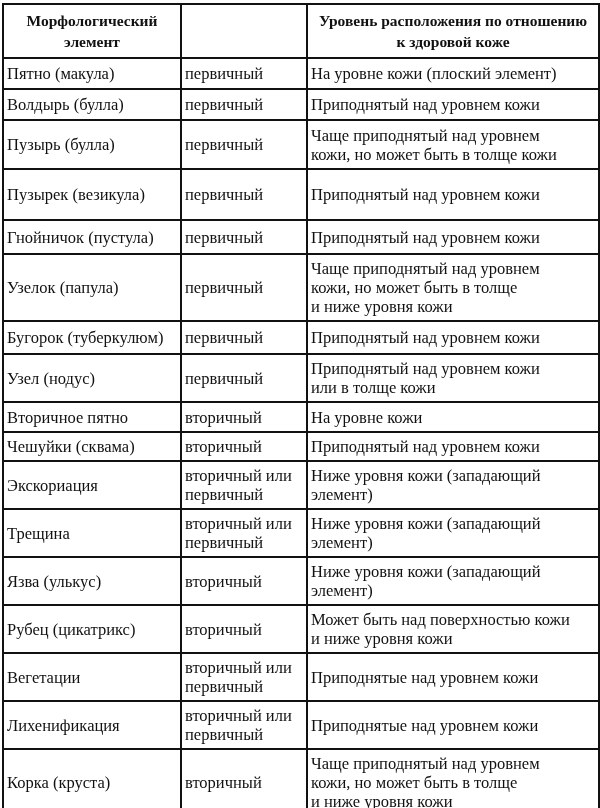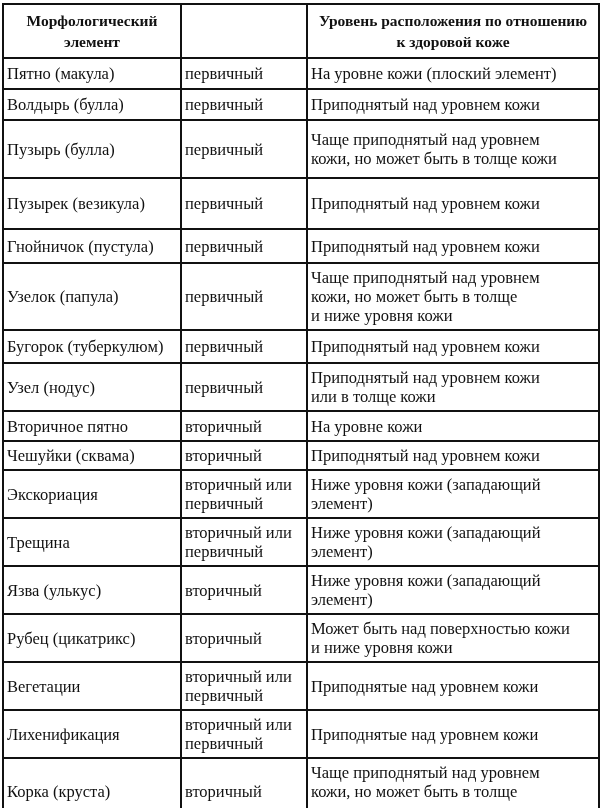--- a/index.html
+++ b/index.html
@@ -52,21 +52,21 @@
         <td>
           <span class="cell-text">Волдырь (булла)</span>
         </td>
         <td>
           <span class="cell-text">первичный</span>
         </td>
         <td>
           <span class="cell-text">Приподнятый над уровнем кожи</span>
         </td>
       </tr>
-      <tr style="height: 58px;">
+      <tr style="height: 49px;">
         <td>
           <span class="cell-text">Пузырь (булла)</span>
         </td>
         <td>
           <span class="cell-text">первичный</span>
         </td>
         <td>
           <span class="cell-text">Чаще приподнятый над уровнем
 кожи, но может быть в толще кожи</span>
         </td>

